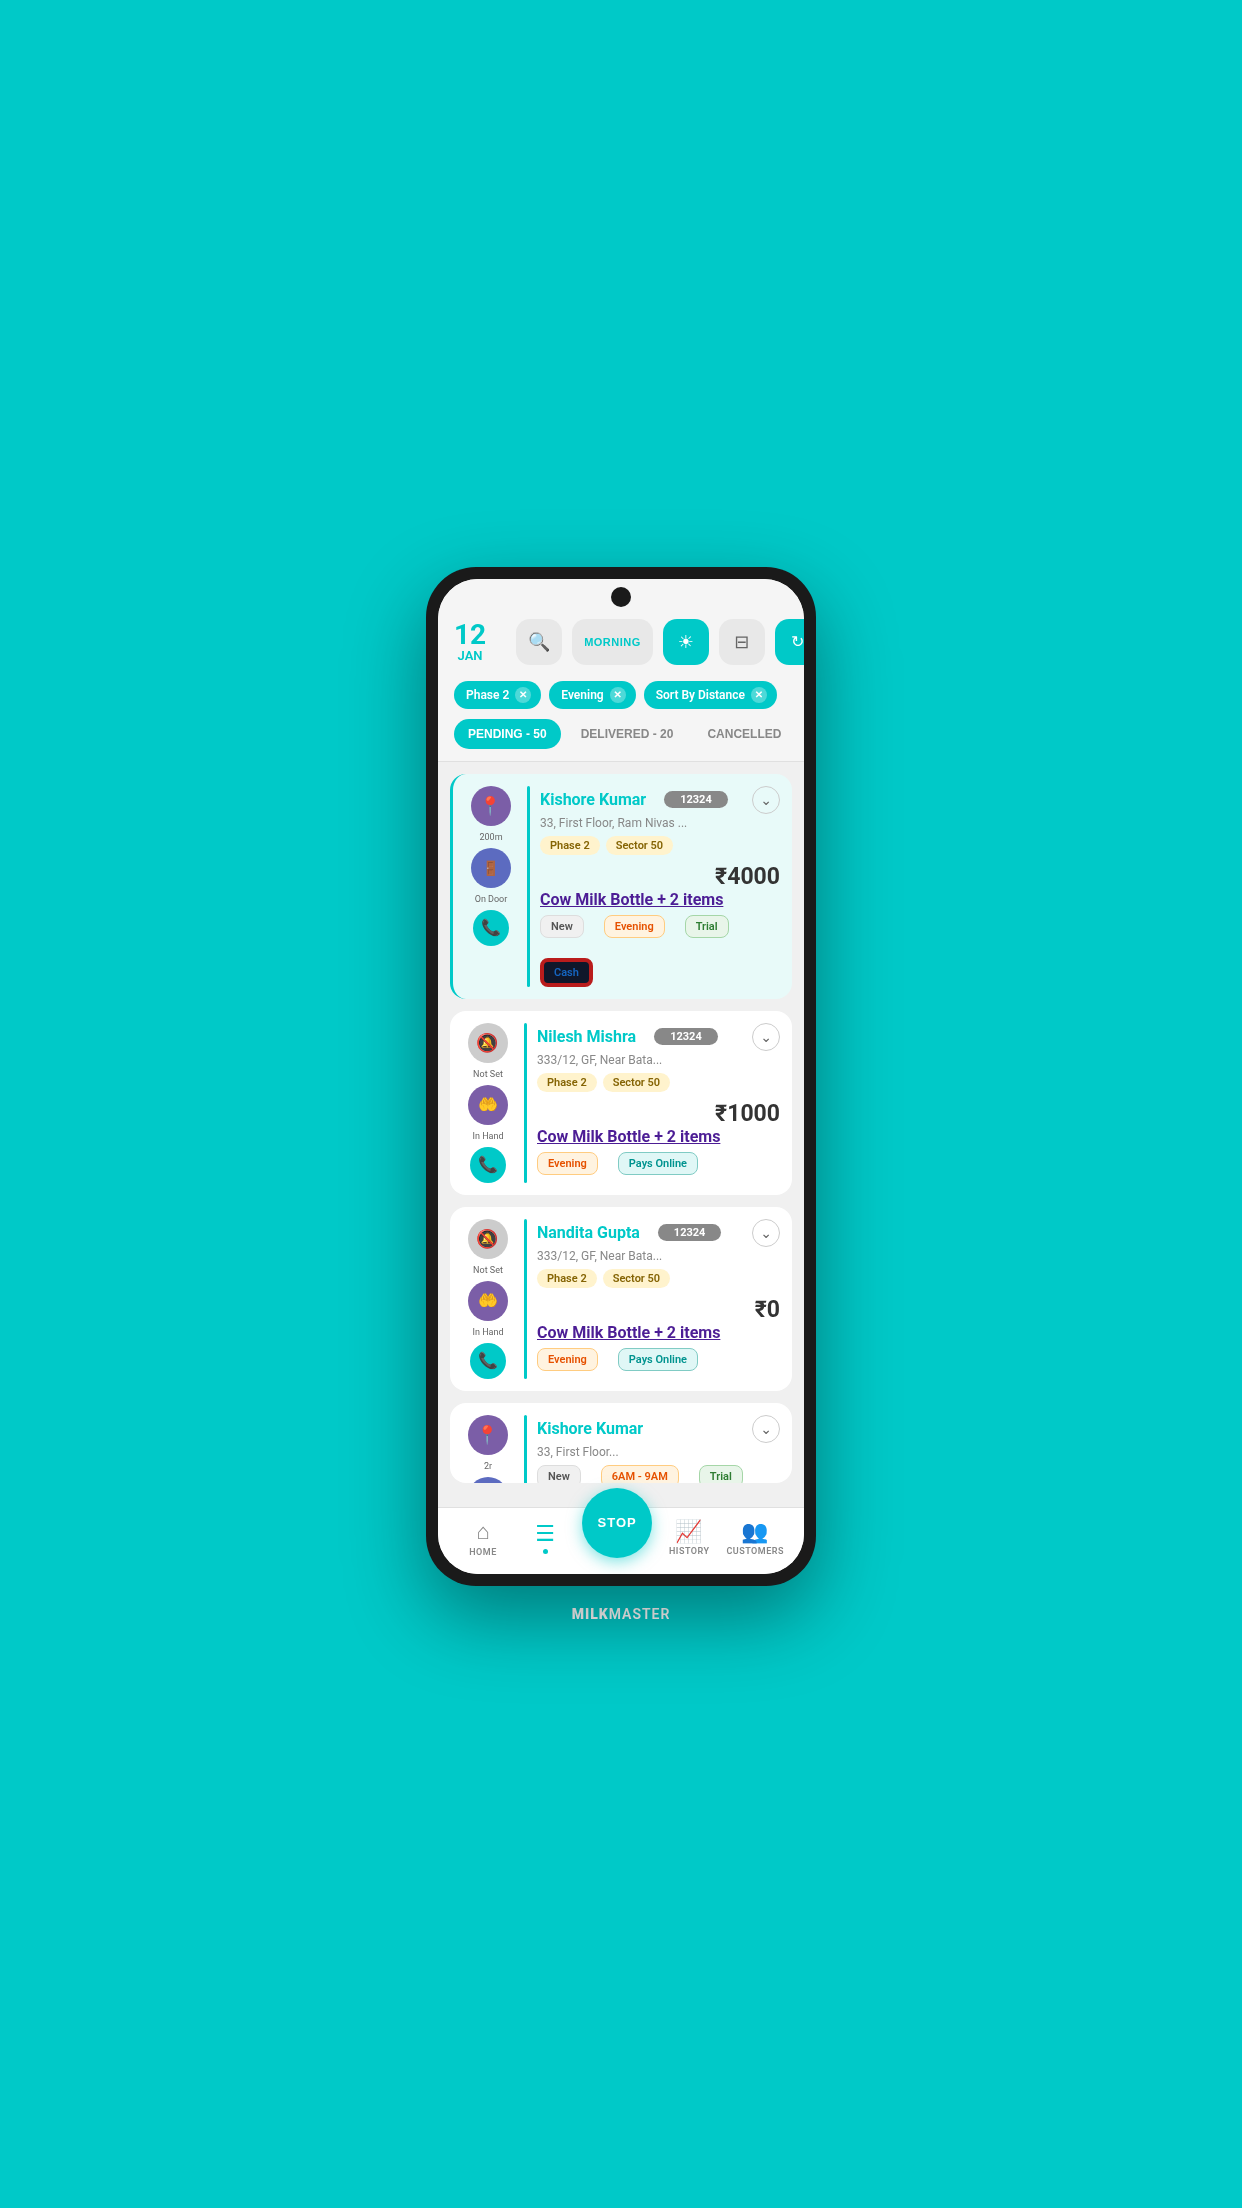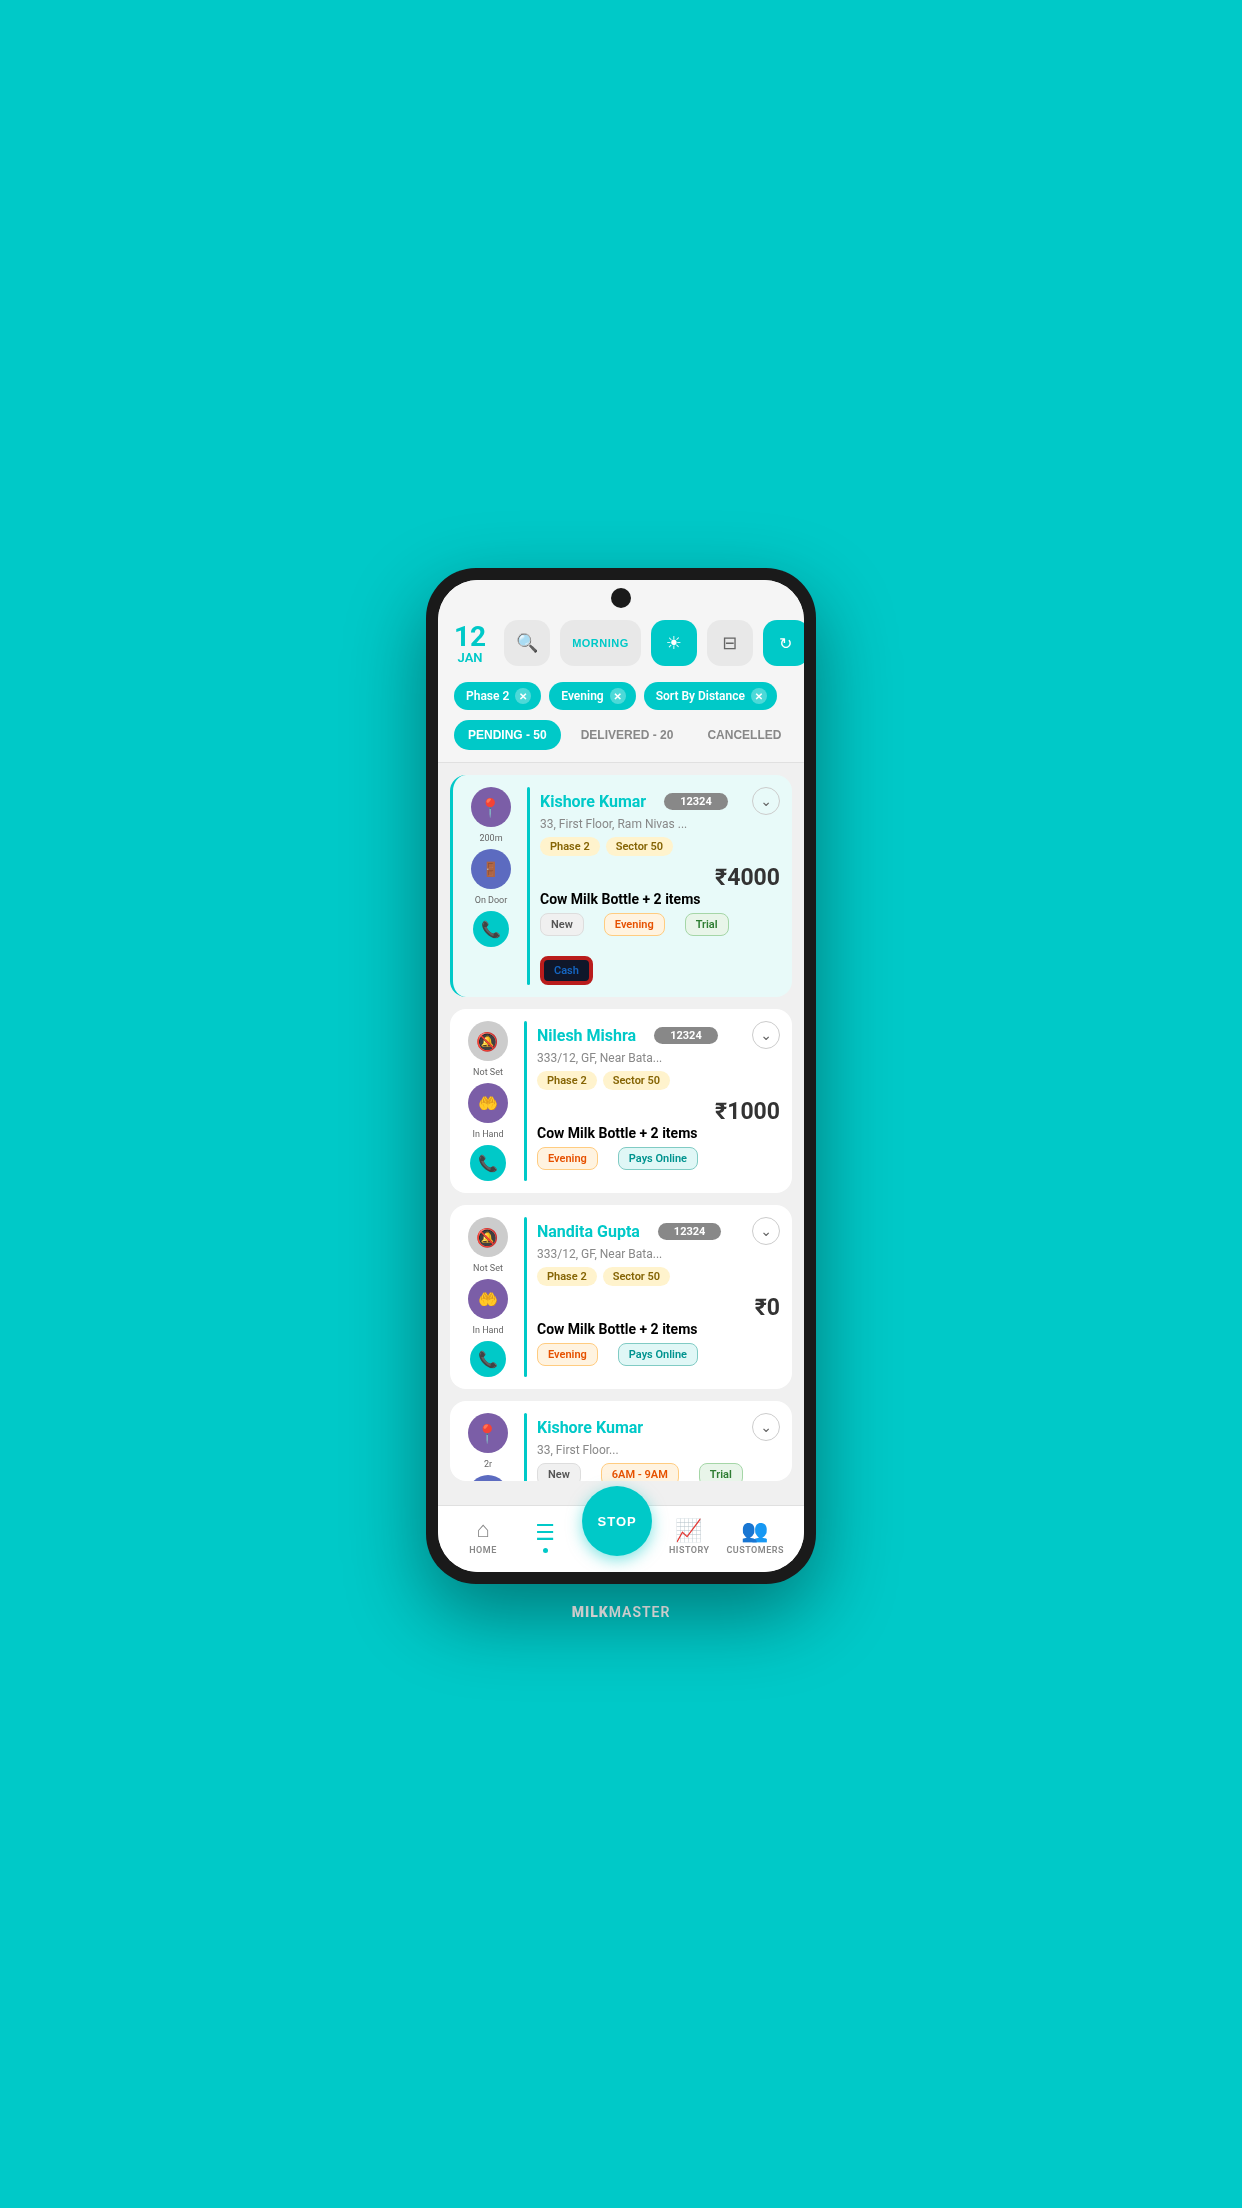--- a/index.html
+++ b/index.html
@@ -53,21 +53,21 @@
       display: flex;
       align-items: center;
       gap: 10px;
     }
 
     .date-block {
       display: flex;
       flex-direction: column;
       align-items: center;
       line-height: 1;
-      margin-right: 8px;
+      margin-right: 20px;
     }
 
     .date-day {
       font-size: 28px;
       font-weight: 700;
       color: #00C9C8;
       line-height: 1;
     }
 
     .date-month {
@@ -329,24 +329,25 @@
     .tag {
       padding: 3px 10px;
       border-radius: 12px;
       font-size: 11px;
       font-weight: 600;
     }
 
     .tag.yellow { background: #fff3cd; color: #856404; }
 
     .items-text {
-      font-size: 14px;
+      font-size: 16px;
       font-weight: 700;
-      color: #000000;
+      color: #4c1d95;
       margin-bottom: 6px;
+      text-decoration: underline;
     }
 
     .badge-row {
       display: flex;
       gap: 20px;
       flex-wrap: wrap;
     }
 
     .badge {
       padding: 4px 10px;

